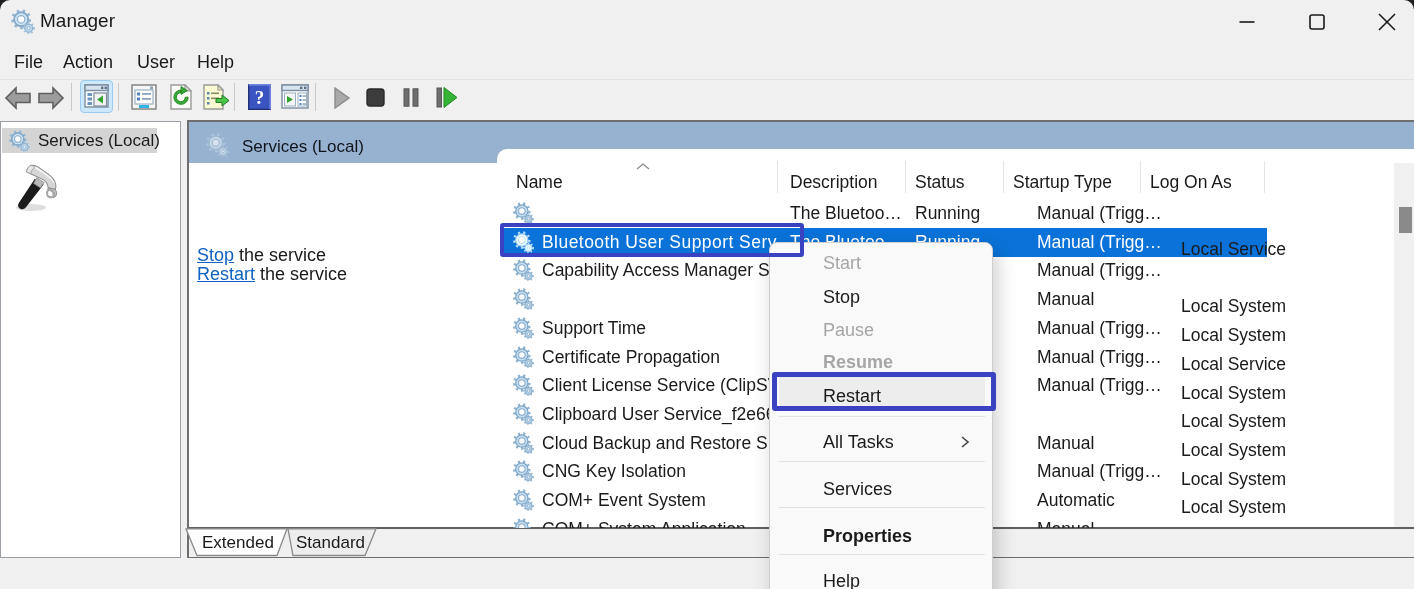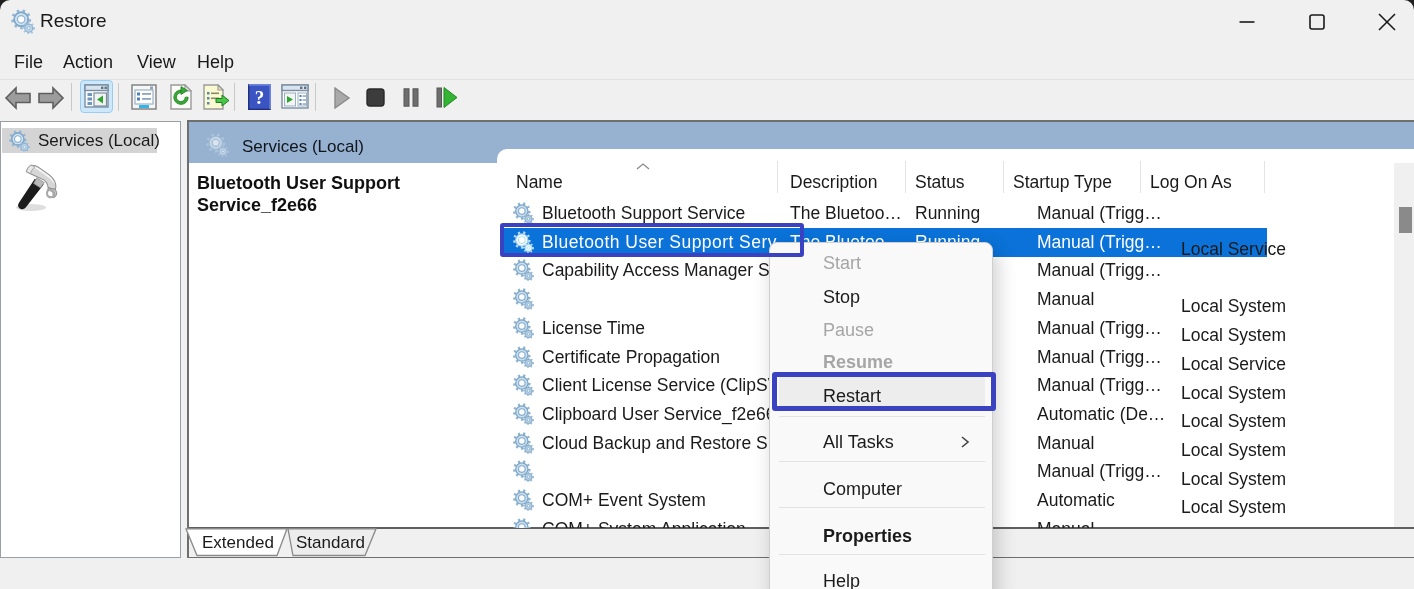--- a/index.html
+++ b/index.html
@@ -24,36 +24,36 @@
 </style>
 </head>
 <body>
 <div id="win">
 
   <div class="abs" style="left:10px; top:9px; width:25px; height:25px;">
     <svg width="25" height="25" viewBox="0 0 28 28">
       <use href="#gearL" x="0" y="0"></use>
     </svg>
   </div>
-  <div class="abs" style="left:40px; top:10px; height:22px; line-height:22px; font-size:19px; color:#191919;">Restore</div>
+  <div class="abs" style="left:40px; top:10px; height:22px; line-height:22px; font-size:19px; color:#191919;">Manager</div>
 
   <svg class="abs" style="left:1237px; top:12px;" width="20" height="20" viewBox="0 0 20 20">
     <line x1="2.5" y1="10" x2="17.5" y2="10" stroke="#1a1a1a" stroke-width="1.6"></line>
   </svg>
   <svg class="abs" style="left:1307px; top:12px;" width="20" height="20" viewBox="0 0 20 20">
     <rect x="3" y="3" width="14" height="14" rx="2" fill="none" stroke="#1a1a1a" stroke-width="1.6"></rect>
   </svg>
   <svg class="abs" style="left:1377px; top:12px;" width="20" height="20" viewBox="0 0 20 20">
     <line x1="2" y1="2" x2="18" y2="18" stroke="#1a1a1a" stroke-width="1.6"></line>
     <line x1="18" y1="2" x2="2" y2="18" stroke="#1a1a1a" stroke-width="1.6"></line>
   </svg>
 
   <div class="abs" style="left:14px; top:52px; font-size:18px; color:#191919;">File</div>
   <div class="abs" style="left:63px; top:52px; font-size:18px; color:#191919;">Action</div>
-  <div class="abs" style="left:137px; top:52px; font-size:18px; color:#191919;">View</div>
+  <div class="abs" style="left:137px; top:52px; font-size:18px; color:#191919;">User</div>
   <div class="abs" style="left:197px; top:52px; font-size:18px; color:#191919;">Help</div>
   <div class="abs" style="left:0; top:79px; width:1414px; height:1px; background:#e2e2e2;"></div>
 
   <div id="toolbar" class="abs" style="left:0; top:80px; width:1414px; height:39px;">
 
     <svg class="abs" style="left:4px; top:5px;" width="28" height="26" viewBox="0 0 28 26">
       <path d="M12 3 L12 8.5 L26 8.5 L26 17.5 L12 17.5 L12 23 L2 13 Z" fill="#9c9c9c" stroke="#5f5f5f" stroke-width="1.6"></path>
     </svg>
     <svg class="abs" style="left:37px; top:5px;" width="28" height="26" viewBox="0 0 28 26">
       <path d="M16 3 L16 8.5 L2 8.5 L2 17.5 L16 17.5 L16 23 L26 13 Z" fill="#9c9c9c" stroke="#5f5f5f" stroke-width="1.6"></path>
@@ -173,21 +173,24 @@
     <div class="abs" style="left:0; top:0px; width:1225px; height:41px; background:#97b1d1;"></div>
 
     <div class="abs" style="left:308px; top:26.5px; width:917px; height:30px; background:#ffffff; border-radius:10px 0 0 0;"></div>
     <div class="abs" style="left:16px; top:11px; width:24px; height:24px; opacity:.75;">
       <svg width="24" height="24" viewBox="0 0 28 28">
           <use href="#gearW"></use>
         </svg>
     </div>
     <div class="abs" style="left:53px; top:13px; height:24px; line-height:24px; font-size:17px; color:#10151b;">Services (Local)</div>
 
-    <div class="abs" style="left:8px; top:50px; width:300px; font-size:18px; font-weight:bold; line-height:22px; color:#101010;">Bluetooth User Support Service_f2e66</div>
+    <div class="abs" style="left:8px; top:124px; font-size:18px; line-height:18.5px;">
+      <span style="color:#0f62c2; text-decoration:underline;">Stop</span> the service<br>
+      <span style="color:#0f62c2; text-decoration:underline;">Restart</span> the service
+    </div>
     <div class="abs" style="left:0px; top:405px; width:1225px; height:2px; background:#5f5f5f;"></div>
     <div class="abs" style="left:0px; top:407px; width:1225px; height:28px; background:#f0f0f0;"></div>
 
     <div id="list" class="abs" style="left:308px; top:29px; width:919px; height:377px; overflow:hidden; font-size:17.5px;">
 
       <div class="abs" style="left:280px; top:10px; width:1px; height:32px; background:#e4e4e4;"></div>
       <div class="abs" style="left:408px; top:10px; width:1px; height:32px; background:#e4e4e4;"></div>
       <div class="abs" style="left:506px; top:10px; width:1px; height:32px; background:#e4e4e4;"></div>
       <div class="abs" style="left:643px; top:10px; width:1px; height:32px; background:#e4e4e4;"></div>
       <div class="abs" style="left:767px; top:10px; width:1px; height:32px; background:#e4e4e4;"></div>
@@ -201,21 +204,20 @@
       <div class="abs" style="left:418px; top:21px;">Status</div>
       <div class="abs" style="left:516px; top:21px;">Startup Type</div>
       <div class="abs" style="left:653px; top:21px;">Log On As</div>
 
       <div class="abs" style="left:6px; top:77px; width:764px; height:29px; background:#0a72d8;"></div>
       <div id="rows">
         <div class="row" style="top:48px;">
             <svg class="gi" viewBox="0 0 28 28">
               <use href="#gearS"></use>
             </svg>
-            <span class="nm">Bluetooth Support Service</span>
             <span class="c2">The Bluetoo…</span>
             <span class="c3">Running</span>
             <span class="c4">Manual (Trigg…</span>
             <span class="c5">Local Service</span>
           </div>
         <div class="row sel" style="top:77px;">
             <svg class="gi" viewBox="0 0 28 28">
               <use href="#gearS"></use>
             </svg>
             <span class="nm" style="letter-spacing:0.45px;">Bluetooth User Support Serv…</span>
@@ -236,21 +238,21 @@
             <svg class="gi" viewBox="0 0 28 28">
               <use href="#gearS"></use>
             </svg>
             <span class="c4">Manual</span>
             <span class="c5">Local System</span>
           </div>
         <div class="row" style="top:163px;">
             <svg class="gi" viewBox="0 0 28 28">
               <use href="#gearS"></use>
             </svg>
-            <span class="nm">License Time</span>
+            <span class="nm">Support Time</span>
             <span class="c4">Manual (Trigg…</span>
             <span class="c5">Local Service</span>
           </div>
         <div class="row" style="top:192px;">
             <svg class="gi" viewBox="0 0 28 28">
               <use href="#gearS"></use>
             </svg>
             <span class="nm">Certificate Propagation</span>
             <span class="c4">Manual (Trigg…</span>
             <span class="c5">Local System</span>
@@ -261,35 +263,35 @@
             </svg>
             <span class="nm">Client License Service (ClipSV…</span>
             <span class="c4">Manual (Trigg…</span>
             <span class="c5">Local System</span>
           </div>
         <div class="row" style="top:249px;">
             <svg class="gi" viewBox="0 0 28 28">
               <use href="#gearS"></use>
             </svg>
             <span class="nm">Clipboard User Service_f2e66</span>
-            <span class="c4">Automatic (De…</span>
             <span class="c5">Local System</span>
           </div>
         <div class="row" style="top:278px;">
             <svg class="gi" viewBox="0 0 28 28">
               <use href="#gearS"></use>
             </svg>
             <span class="nm">Cloud Backup and Restore S…</span>
             <span class="c4">Manual</span>
             <span class="c5">Local System</span>
           </div>
         <div class="row" style="top:306px;">
             <svg class="gi" viewBox="0 0 28 28">
               <use href="#gearS"></use>
             </svg>
+            <span class="nm">CNG Key Isolation</span>
             <span class="c4">Manual (Trigg…</span>
             <span class="c5">Local System</span>
           </div>
         <div class="row" style="top:335px;">
             <svg class="gi" viewBox="0 0 28 28">
               <use href="#gearS"></use>
             </svg>
             <span class="nm">COM+ Event System</span>
             <span class="c4">Automatic</span>
             <span class="c5">Local Service</span>
@@ -324,21 +326,21 @@
     <div class="mi" style="top:43px;">Stop</div>
     <div class="mi dis" style="top:76px;">Pause</div>
     <div class="mi dis" style="top:108px;font-weight:bold;">Resume</div>
     <div class="mi" style="top:142px;">Restart</div>
     <div class="ms" style="top:173px;"></div>
     <div class="mi" style="top:188px;">All Tasks</div>
     <svg class="abs" style="left:189px; top:191px;" width="12" height="16" viewBox="0 0 12 16">
         <path d="M3 3 L9 8 L3 13" fill="none" stroke="#444" stroke-width="1.6"></path>
       </svg>
     <div class="ms" style="top:218px;"></div>
-    <div class="mi" style="top:235px;">Computer</div>
+    <div class="mi" style="top:235px;">Services</div>
     <div class="ms" style="top:264px;"></div>
     <div class="mi" style="top:282px; font-weight:bold;">Properties</div>
     <div class="ms" style="top:311px;"></div>
     <div class="mi" style="top:327px;">Help</div>
   </div>
 
   <div class="abs" style="left:500px; top:223px; width:304px; height:34px; border:4.5px solid #3a42c2; border-radius:3px;"></div>
   <div class="abs" style="left:772px; top:372px; width:224px; height:39px; border:5px solid #3a42c2; border-radius:3px;"></div>
 
 </div>

